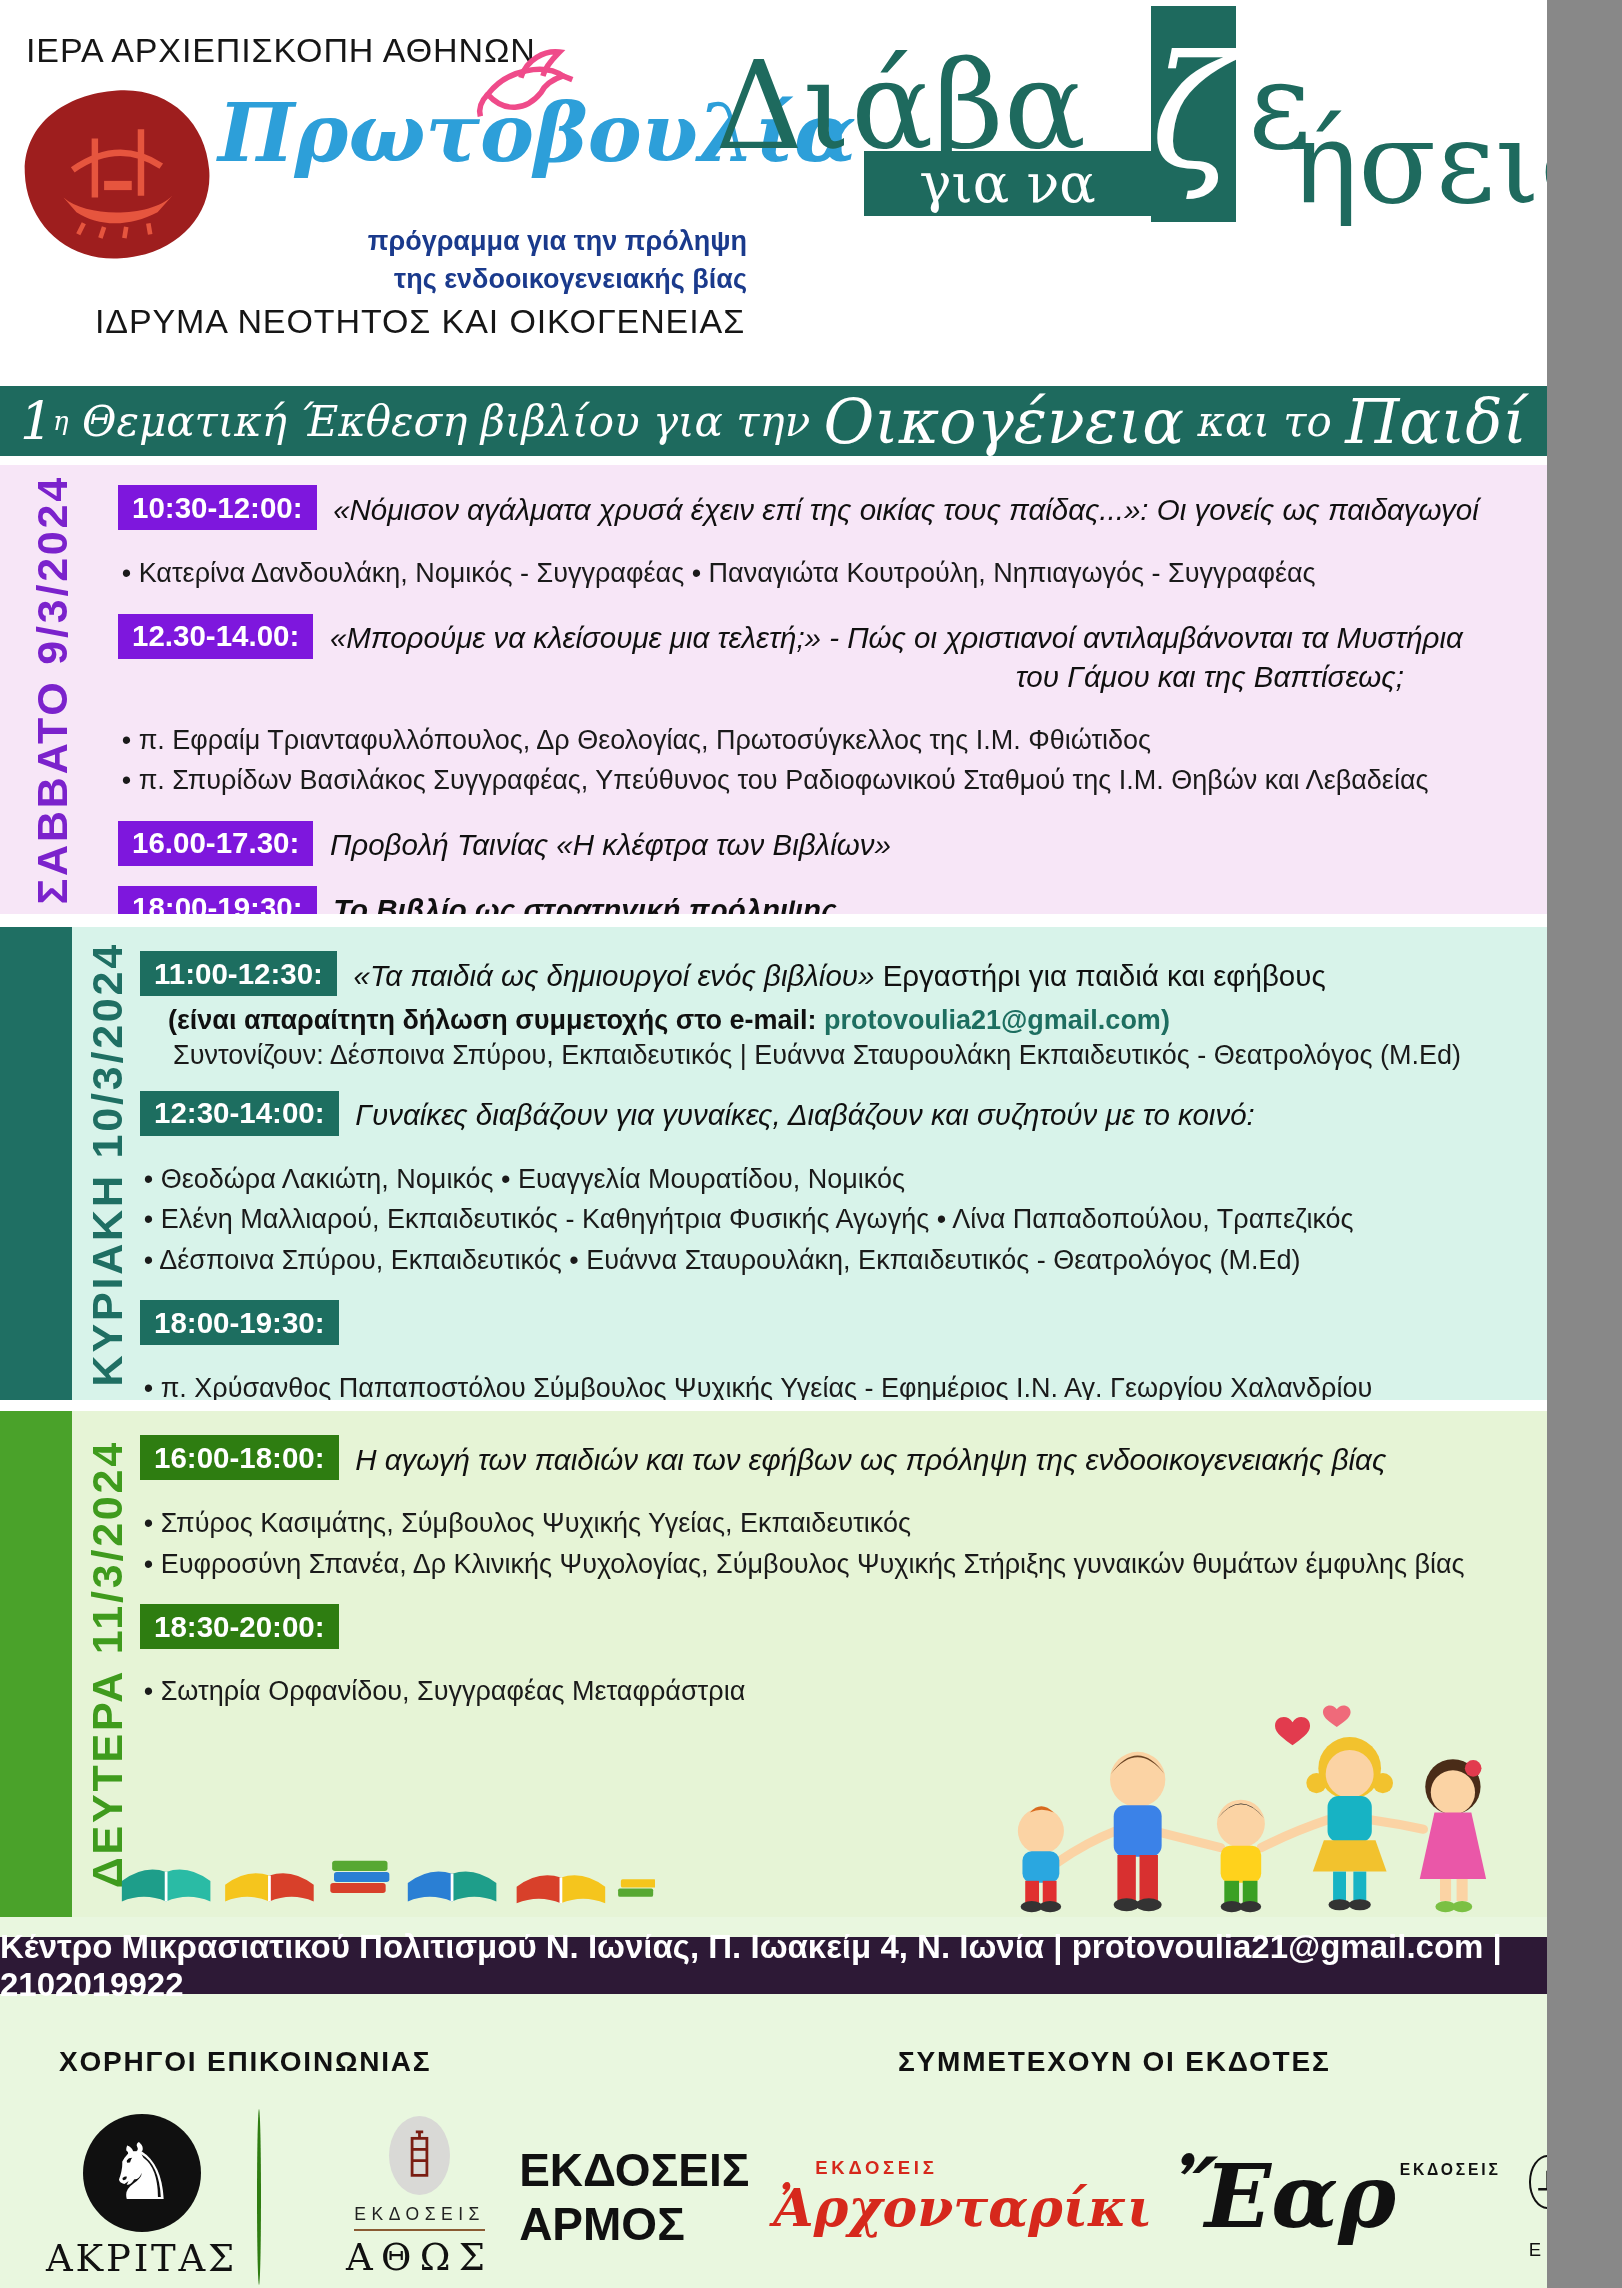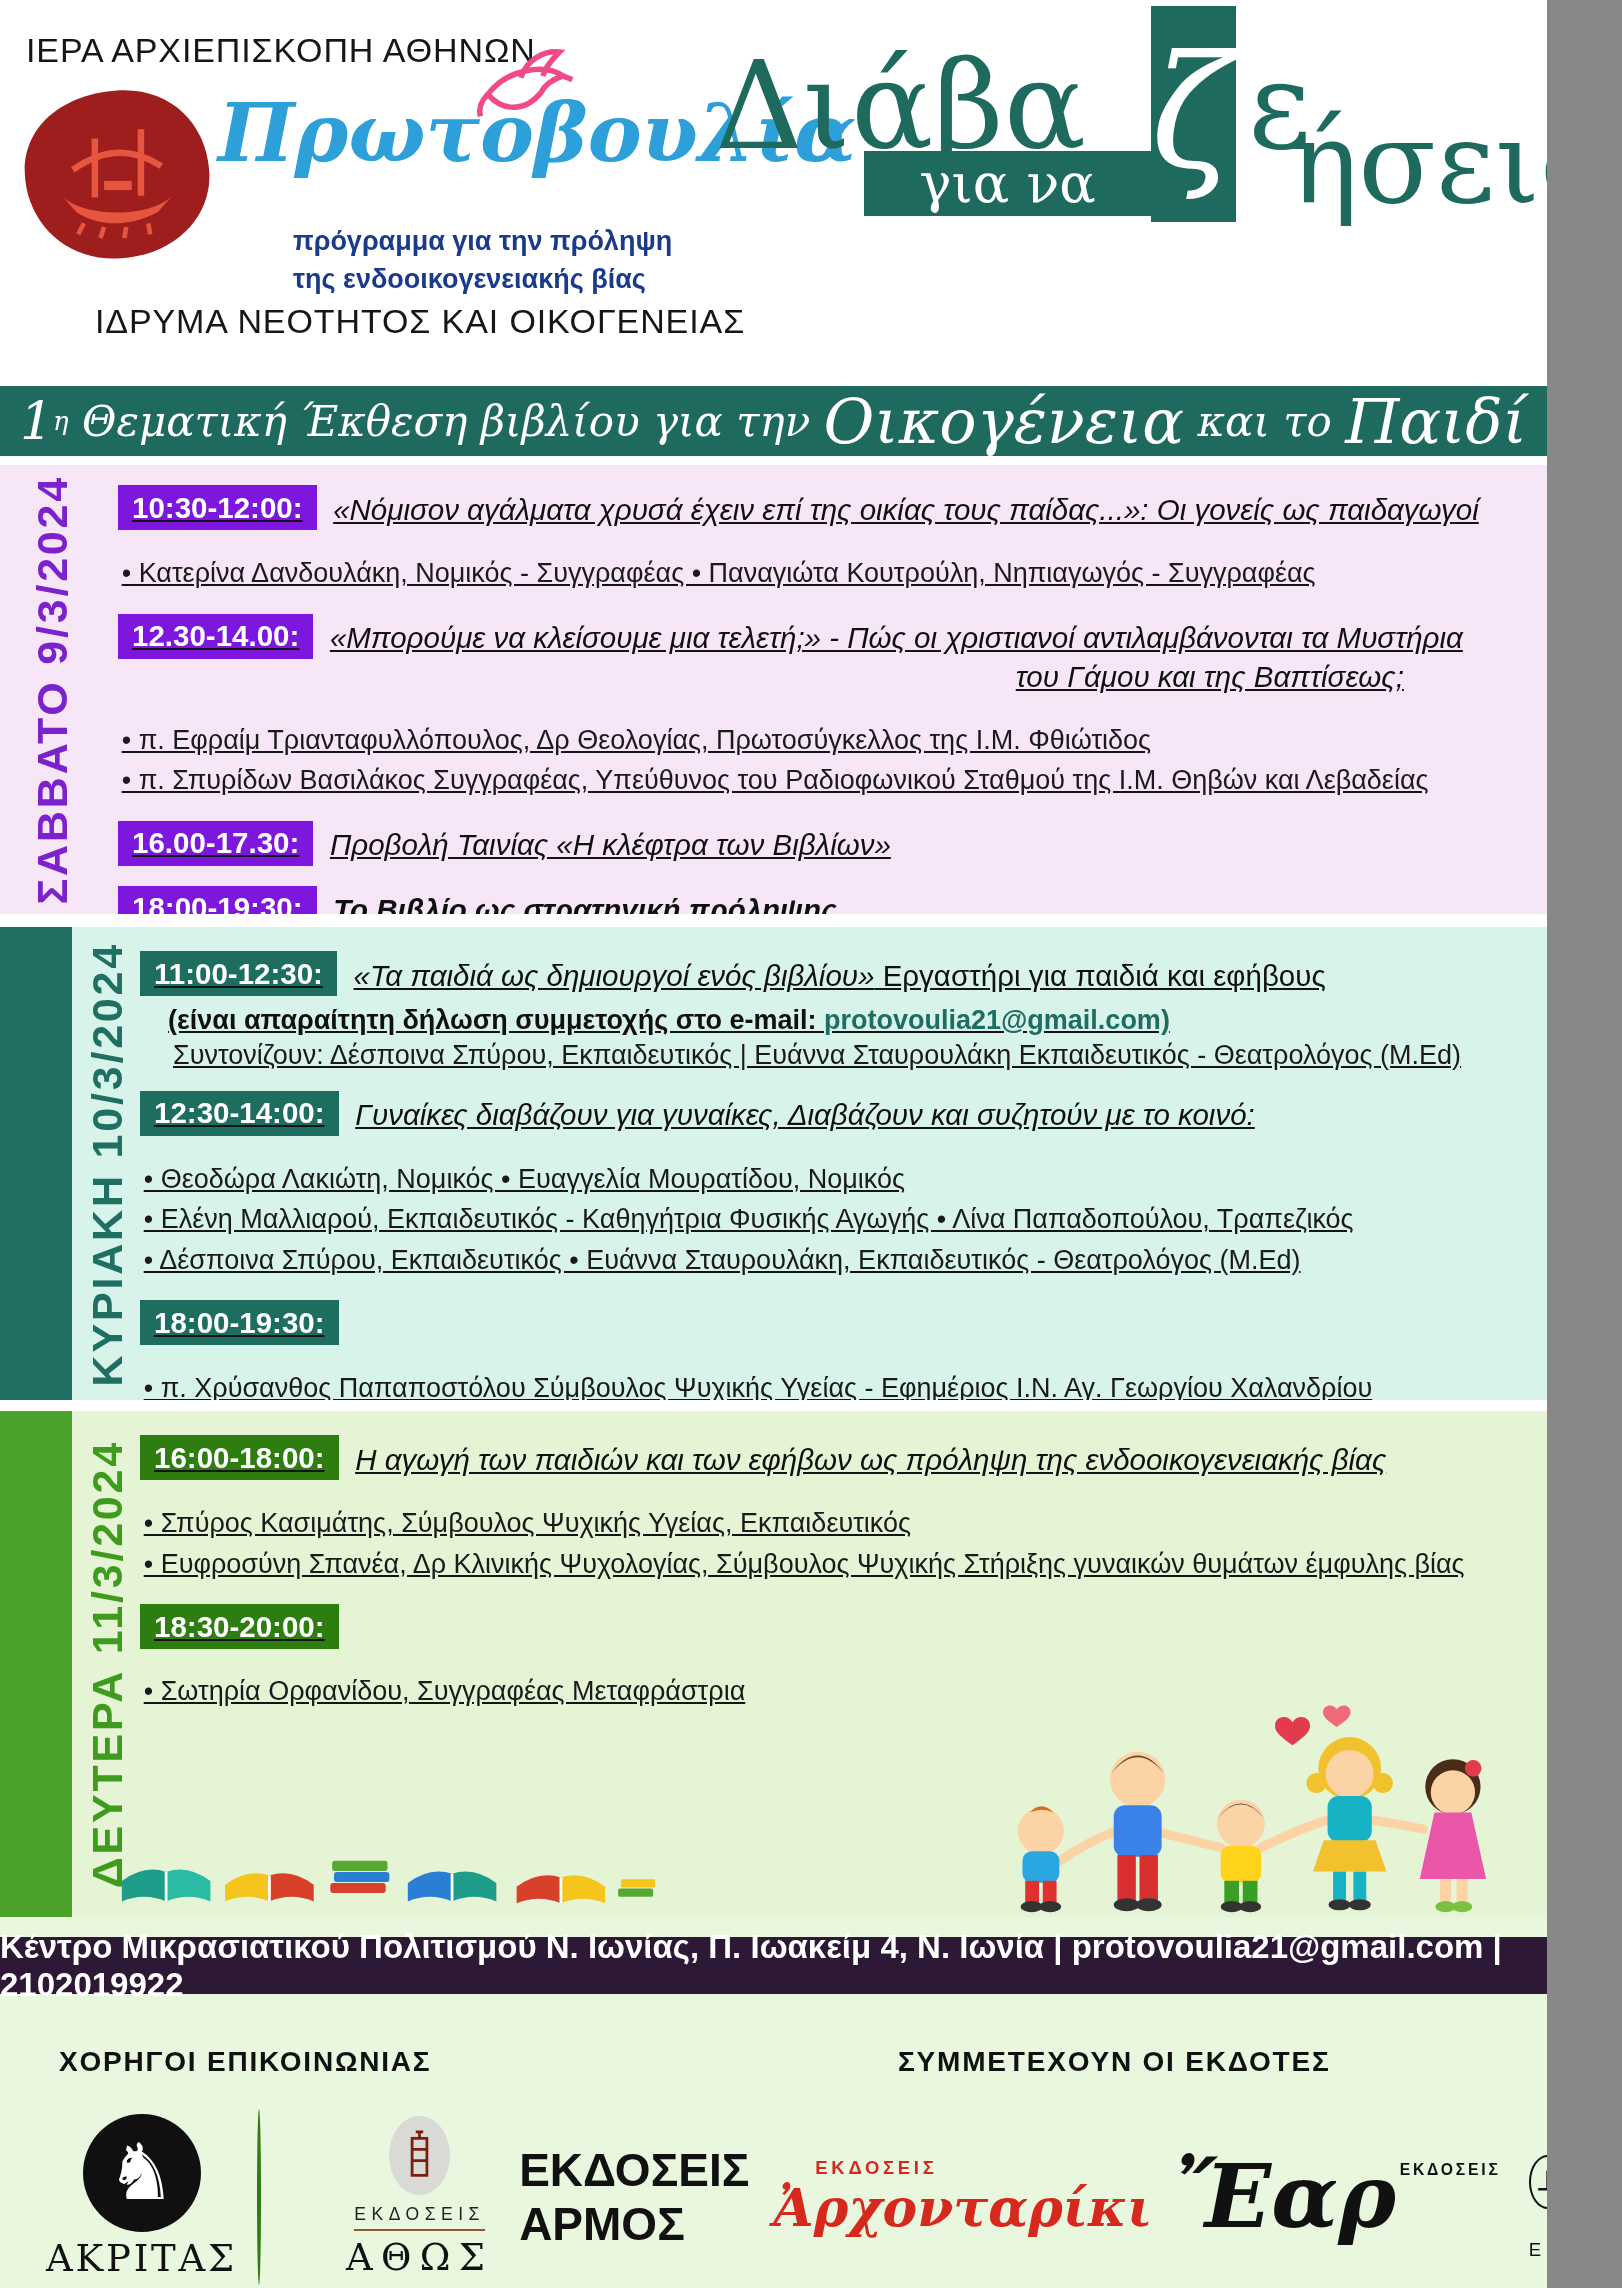--- a/index.html
+++ b/index.html
@@ -7,21 +7,21 @@
         font-family:"Liberation Sans","DejaVu Sans",sans-serif;color:#141414;}
   .t-serif{font-family:"DejaVu Serif","Liberation Serif",serif;}
 
   
   .header{position:relative;height:386px;background:#fff;}
   .org-top{position:absolute;left:26px;top:31px;font-size:34px;letter-spacing:0.9px;color:#161616;}
   .seal{position:absolute;left:18.5px;top:85px;}
   .logo-name{position:absolute;left:218px;top:85px;font-size:81px;font-weight:bold;font-style:italic;
              color:#2d9fd9;font-family:"DejaVu Serif","Liberation Serif",serif;}
   .dove{position:absolute;left:473px;top:37px;}
-  .taglines{position:absolute;left:293px;top:223px;width:454px;
+  .taglines{position:absolute;left:293px;top:223px;width:454px;text-align:right;
             font-weight:bold;font-size:27px;line-height:1.4;color:#1a3a8c;}
   .org-bottom{position:absolute;left:95px;top:302px;font-size:34px;letter-spacing:0.9px;color:#161616;}
 
   .title-part1{position:absolute;left:715px;top:35px;font-size:122px;color:#1e6a5e;}
   .title-vbar{position:absolute;left:1151px;top:5.5px;width:85px;height:216px;background:#1e6a5e;}
   .title-zeta{position:absolute;left:1144px;top:3.7px;width:98px;height:220px;display:flex;
               align-items:center;justify-content:center;font-size:155px;font-style:italic;color:#fff;}
   .title-part2{position:absolute;left:1248px;top:35px;font-size:122px;color:#1e6a5e;}
   .title-hbar{position:absolute;left:864px;top:151px;width:287px;height:65px;background:#1e6a5e;
               display:flex;align-items:center;justify-content:center;}
@@ -43,21 +43,21 @@
   .date-text{writing-mode:vertical-rl;transform:rotate(180deg);font-weight:bold;font-size:43px;letter-spacing:2.8px;}
   .sat{height:449px;background:#f7e6f7;margin-top:9.2px;padding:20px 37px 0 118px;}
   .sat .date-wrap{left:24px;}  .sat .date-text{color:#7b22cc;}
   .sun{height:473px;background:#d8f3ea;margin-top:13px;padding:24px 37px 0 140px;}
   .sun::before{content:"";position:absolute;left:0;top:0;bottom:0;width:72px;background:#1f6f63;}
   .sun .date-wrap{left:79px;}  .sun .date-text{color:#1f6f63;}
   .mon{height:506px;background:#e6f4d6;margin-top:11px;padding:24px 37px 0 140px;}
   .mon::before{content:"";position:absolute;left:0;top:0;bottom:0;width:72px;background:#4aa22a;}
   .mon .date-wrap{left:79px;}  .mon .date-text{color:#3f9b1d;}
 
-  .evt{margin-bottom:20px;text-decoration:underline;}
+  .evt{margin-bottom:20px;}
   .evt-head{display:flex;align-items:flex-start;gap:16.6px;}
   .badge{flex:0 0 auto;color:#fff;font-weight:bold;font-size:29.5px;line-height:1.15;padding:5.5px 14px;}
   .sat .badge{background:#7e17dd;}
   .sun .badge{background:#1d6e60;}
   .mon .badge{background:#2e7d11;}
   .etitles{display:flex;flex-direction:column;padding-top:5.5px;}
   .line{font-style:italic;font-size:29.5px;line-height:1.32;color:#101010;}
   .line.bold{font-weight:bold;}
   .line.right{text-align:right;padding-right:59px;}
   .line.ind1{padding-left:13px;}

